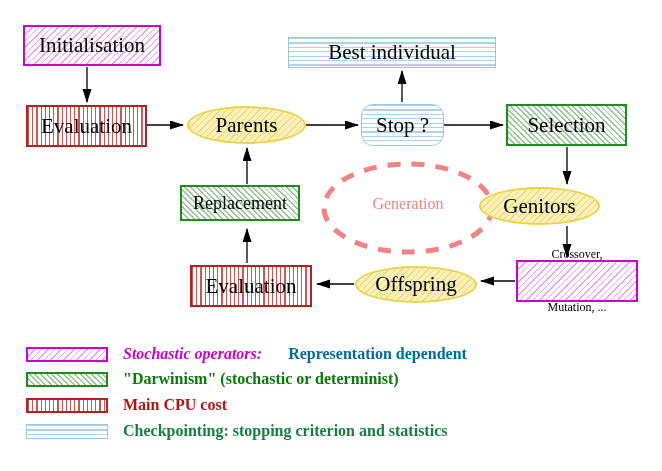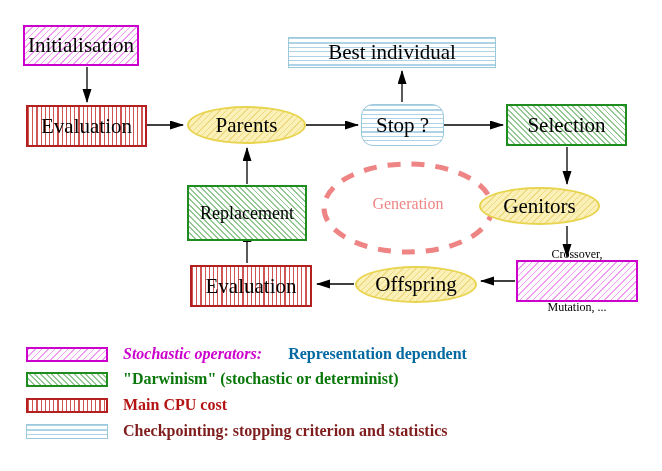--- a/index.html
+++ b/index.html
@@ -44,21 +44,21 @@
     color:#ee8484; font-size:16px;
   }
 
   .lrow { position:absolute; left:26px; display:flex; align-items:center; height:16px; }
   .swatch { width:82px; height:15px; box-sizing:border-box; display:inline-block; flex:0 0 82px; }
   .ltext { margin-left:15px; font-size:16px; font-weight:bold; white-space:nowrap; }
   .lt-magenta { color:#cc00cc;font-style:italic; }
   .lt-yellow  { color:#0369a1; margin-left:26px; }
   .lt-green   { color:#0a780a; }
   .lt-red     { color:#b41414; }
-  .lt-cyan    { color:#7f1d1d; }
+  .lt-cyan    { color:#15803d; }
 </style>
 </head>
 <body>
 
 <div id="canvas">
 
   <svg id="arrows" viewBox="0 0 662 471" xmlns="http://www.w3.org/2000/svg">
     <defs>
       <marker id="ah" markerUnits="userSpaceOnUse" markerWidth="16" markerHeight="11" refX="13" refY="4.5" orient="auto">
         <path d="M0,0 L14,4.5 L0,9 Z" fill="#000"></path>
@@ -73,21 +73,21 @@
     <line x1="402" y1="102" x2="402" y2="71" stroke="#000" stroke-width="1.3" marker-end="url(#ah)"></line>
     <line x1="444" y1="125" x2="503" y2="125" stroke="#000" stroke-width="1.3" marker-end="url(#ah)"></line>
     <line x1="567" y1="147" x2="567" y2="184" stroke="#000" stroke-width="1.3" marker-end="url(#ah)"></line>
     <line x1="567" y1="226" x2="567" y2="257" stroke="#000" stroke-width="1.3" marker-end="url(#ah)"></line>
     <line x1="515" y1="281" x2="481" y2="281" stroke="#000" stroke-width="1.3" marker-end="url(#ah)"></line>
     <line x1="354" y1="284" x2="317" y2="284" stroke="#000" stroke-width="1.3" marker-end="url(#ah)"></line>
     <line x1="247" y1="263" x2="247" y2="229" stroke="#000" stroke-width="1.3" marker-end="url(#ah)"></line>
     <line x1="247" y1="184" x2="247" y2="148" stroke="#000" stroke-width="1.3" marker-end="url(#ah)"></line>
   </svg>
 
-  <div class="node hatch-m fs-big" style="left:23px;  top:25px;  width:116px; height:41px;">
+  <div class="node hatch-m fs-big" style="left:23px;  top:25px;  width:138px; height:41px;">
     <span>Initialisation</span>
   </div>
 
   <div class="node hatch-r fs-big" style="left:26px;  top:105px; width:121px; height:42px;">
     <span>Evaluation</span>
   </div>
 
   <div class="node hatch-c rounded fs-big" style="left:361px; top:104px; width:83px; height:42px;">
     <span>Stop ?</span>
   </div>
@@ -114,21 +114,21 @@
   </div>
 
   <div class="node ell fs-big" style="left:355px; top:266px; width:122px; height:37px;">
     <span>Offspring</span>
   </div>
 
   <div class="node hatch-r fs-big" style="left:190px; top:265px; width:122px; height:42px;">
     <span>Evaluation</span>
   </div>
 
-  <div class="node hatch-g fs-mid" style="left:187px; top:185px; width:120px; height:56px;">
+  <div class="node hatch-g fs-mid" style="left:180px; top:185px; width:120px; height:36px;">
     <span>Replacement</span>
   </div>
 
   <div id="generation-label">Generation</div>
 
   <div class="lrow" style="top:346px;">
     <span class="swatch hatch-m"></span>
     <span class="ltext lt-magenta">Stochastic operators:</span>
     <span class="ltext lt-yellow">Representation dependent</span>
   </div>

